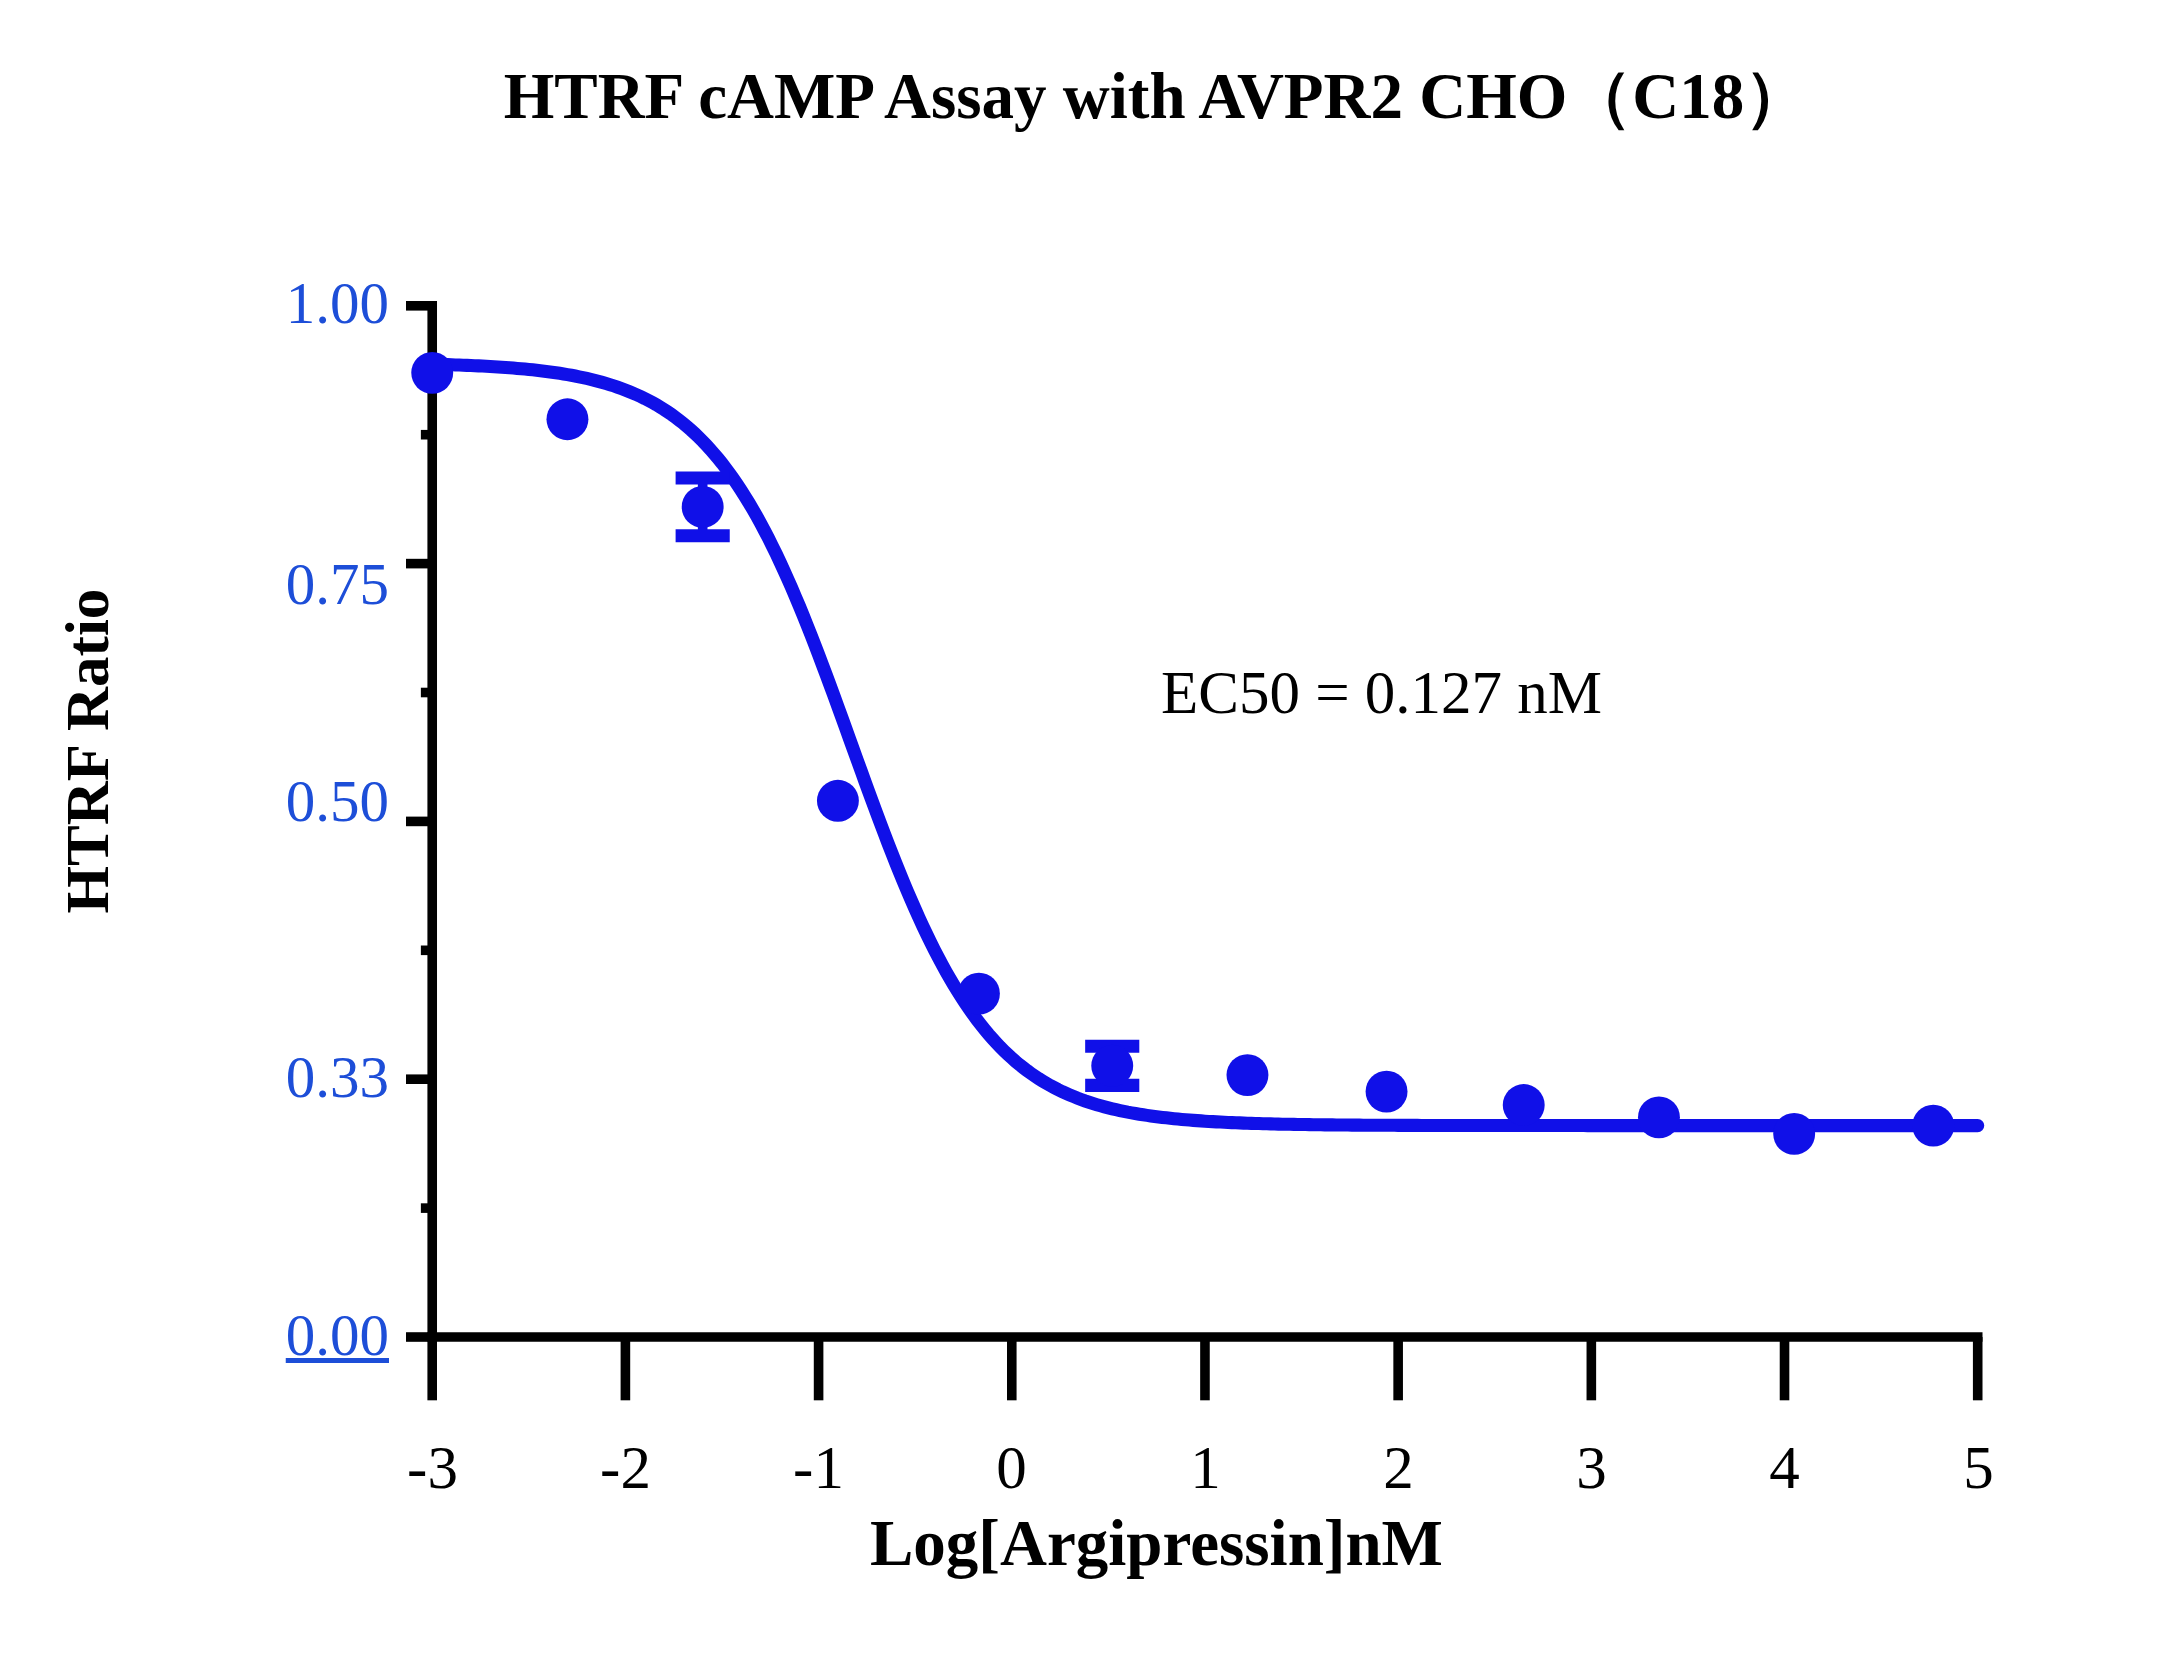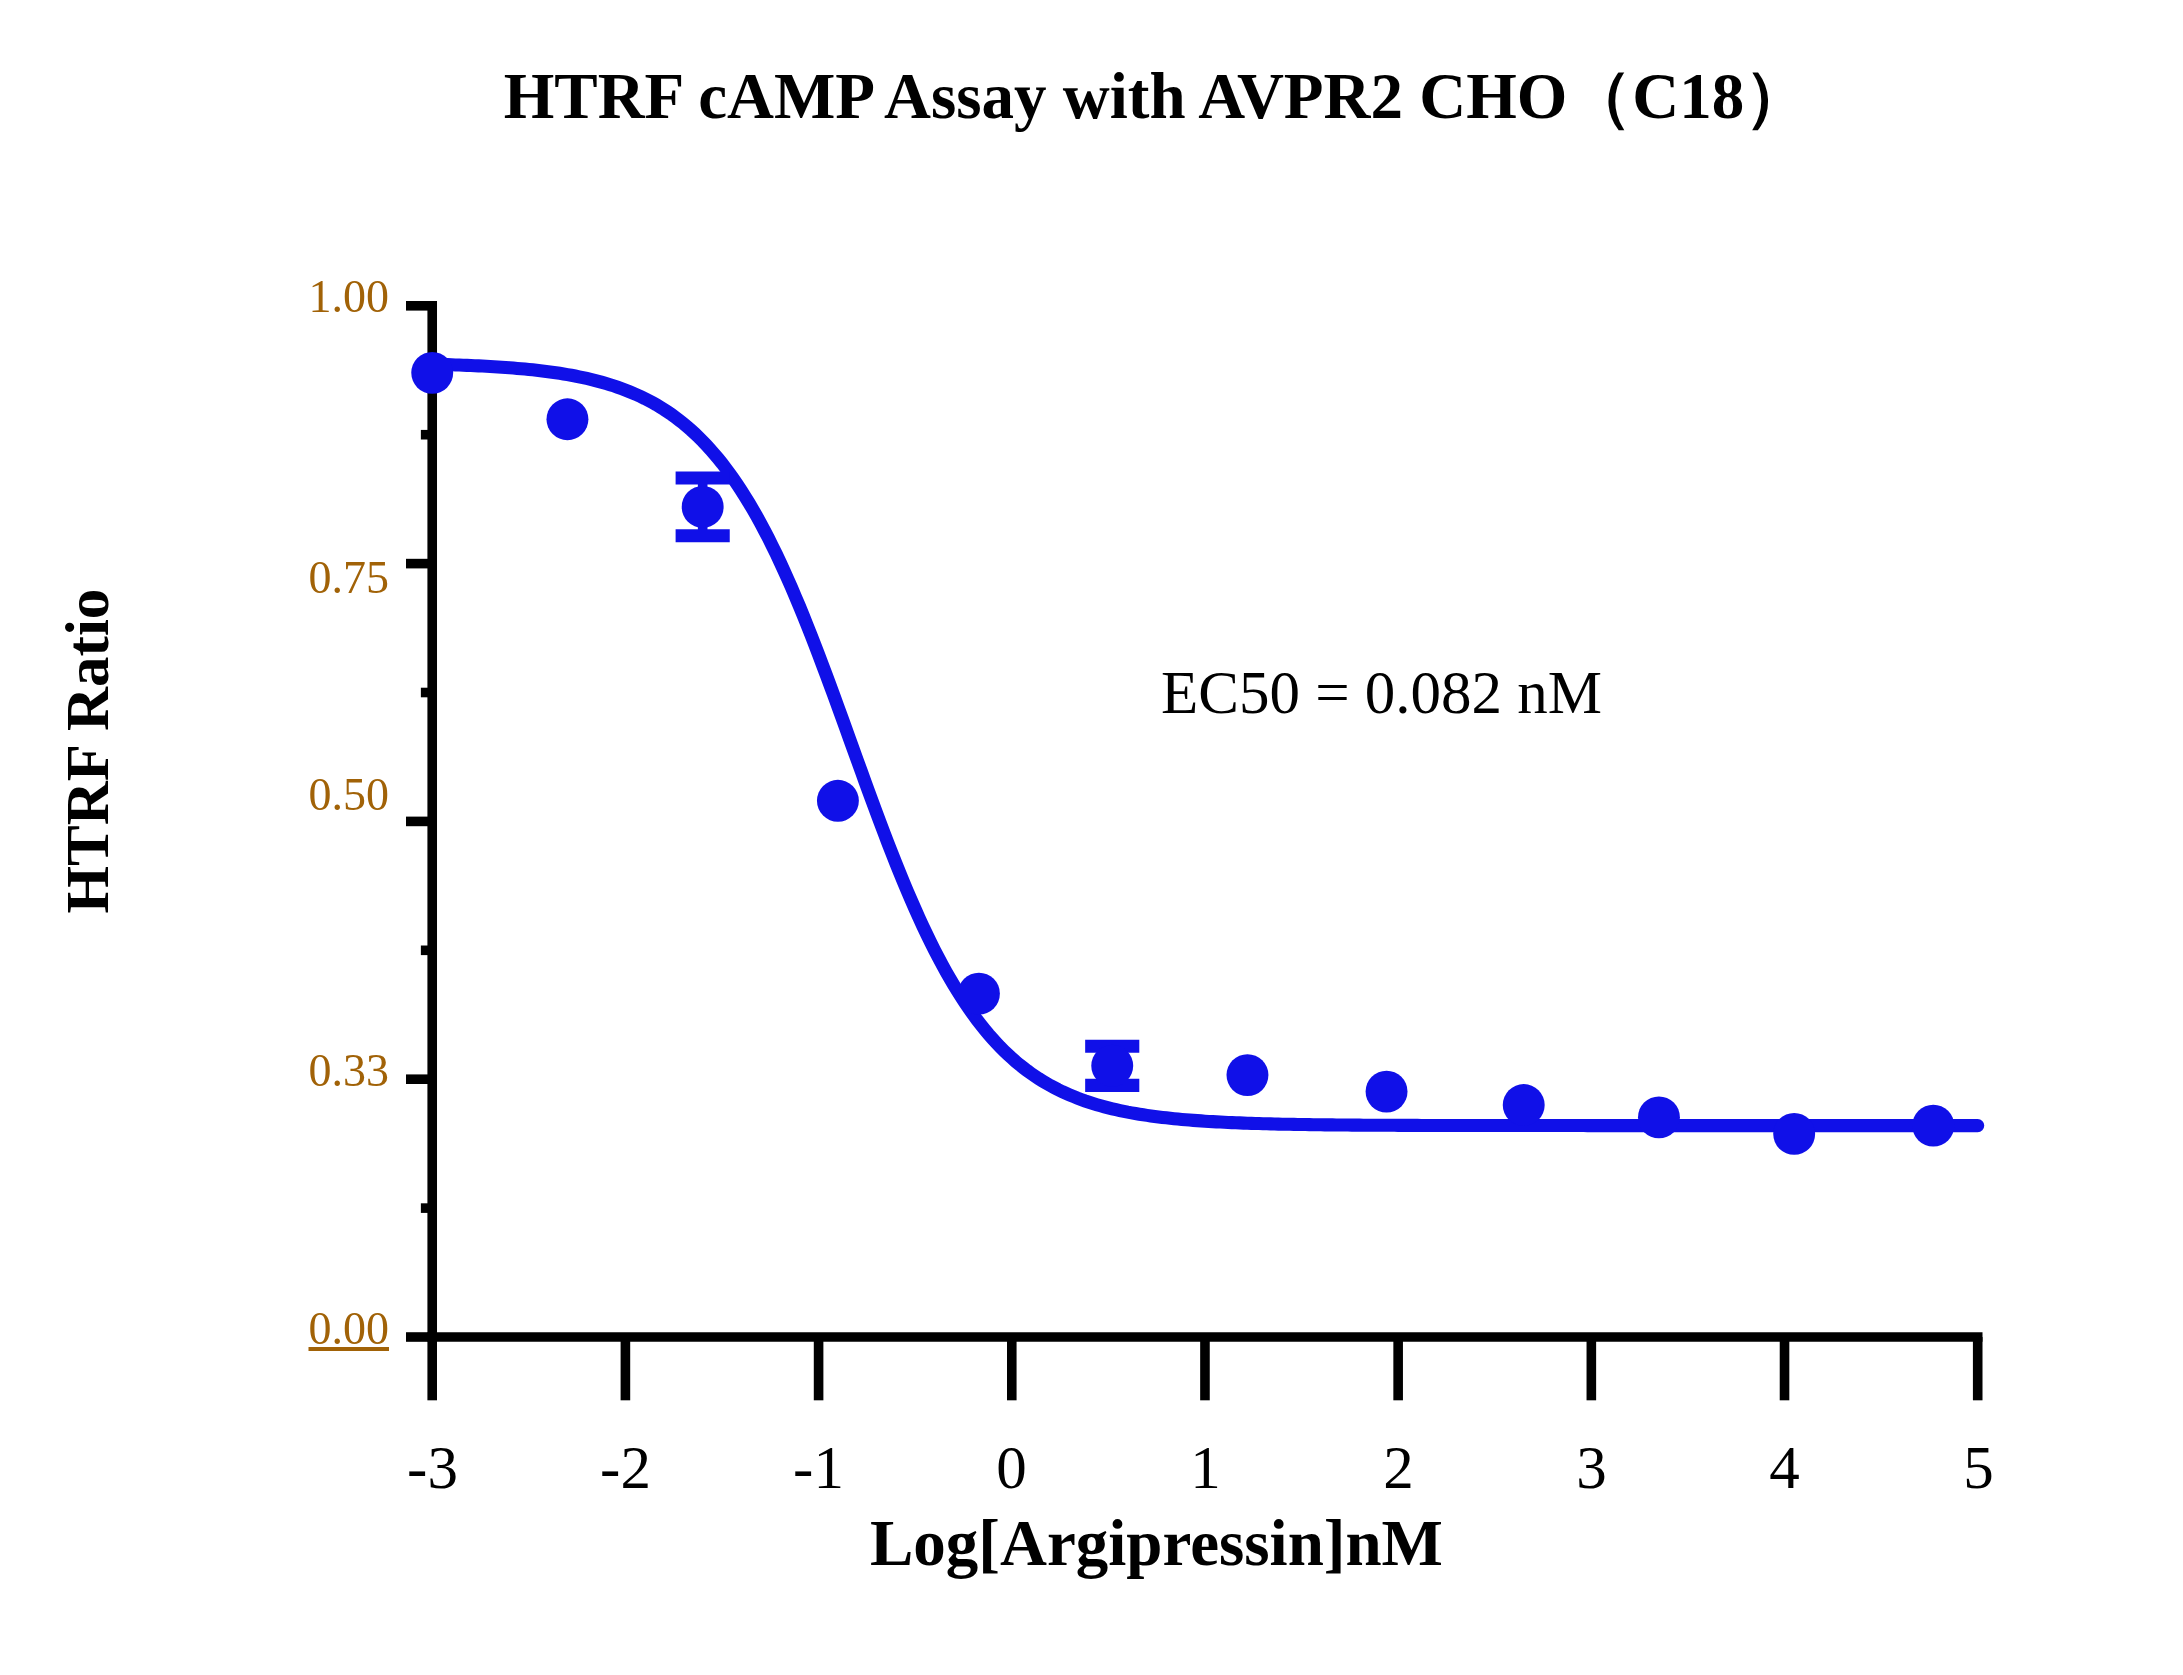--- a/index.html
+++ b/index.html
@@ -15,21 +15,21 @@
     font-family:"Liberation Serif",serif;font-weight:bold;font-size:61px;color:#000;
     transform:rotate(-90deg);transform-origin:center center;white-space:nowrap;
   }
   #xlabel{
     position:absolute;left:0;top:1506px;width:2313px;text-align:center;
     font-family:"Liberation Serif",serif;font-weight:bold;font-size:65px;color:#000;
     white-space:nowrap;
   }
   .ytick-label{
     position:absolute;right:0;width:332px;text-align:right;
-    font-family:"Liberation Serif",serif;font-size:46px;color:#a16207;
+    font-family:"Liberation Serif",serif;font-size:59px;color:#1d4ed8;
     line-height:1;white-space:nowrap;
   }
   .xtick-label{
     position:absolute;width:131px;text-align:center;
     font-family:"Liberation Serif",serif;font-size:61px;color:#000;
     line-height:1;white-space:nowrap;
   }
   #annotation{
     position:absolute;font-family:"Liberation Serif",serif;font-size:61px;color:#000;
     white-space:nowrap;
@@ -39,21 +39,21 @@
 </head>
 <body>
 
 <div id="root">
 
   <div id="chart-title">HTRF cAMP Assay with AVPR2 CHO（C18）</div>
 
   <div id="ylabel">HTRF Ratio</div>
   <div id="xlabel">Log[Argipressin]nM</div>
 
-  <div id="annotation" style="left: 1161px; top: 658px;">EC50 = 0.082 nM</div>
+  <div id="annotation" style="left: 1161px; top: 658px;">EC50 = 0.127 nM</div>
 
   <svg id="plot-svg" width="2313" height="1676" viewBox="0 0 5298 3838">
     <g id="axis-layer">
         <line x1="990" y1="689" x2="990" y2="3062" stroke="#000" stroke-width="22"></line>
         <line x1="979" y1="3062" x2="4541" y2="3062" stroke="#000" stroke-width="22"></line>
         <line x1="930" y1="3062" x2="990" y2="3062" stroke="#000" stroke-width="22"></line>
         <line x1="930" y1="2471.5" x2="990" y2="2471.5" stroke="#000" stroke-width="22"></line>
         <line x1="930" y1="1881" x2="990" y2="1881" stroke="#000" stroke-width="22"></line>
         <line x1="930" y1="1290.5" x2="990" y2="1290.5" stroke="#000" stroke-width="22"></line>
         <line x1="930" y1="700" x2="990" y2="700" stroke="#000" stroke-width="22"></line>

